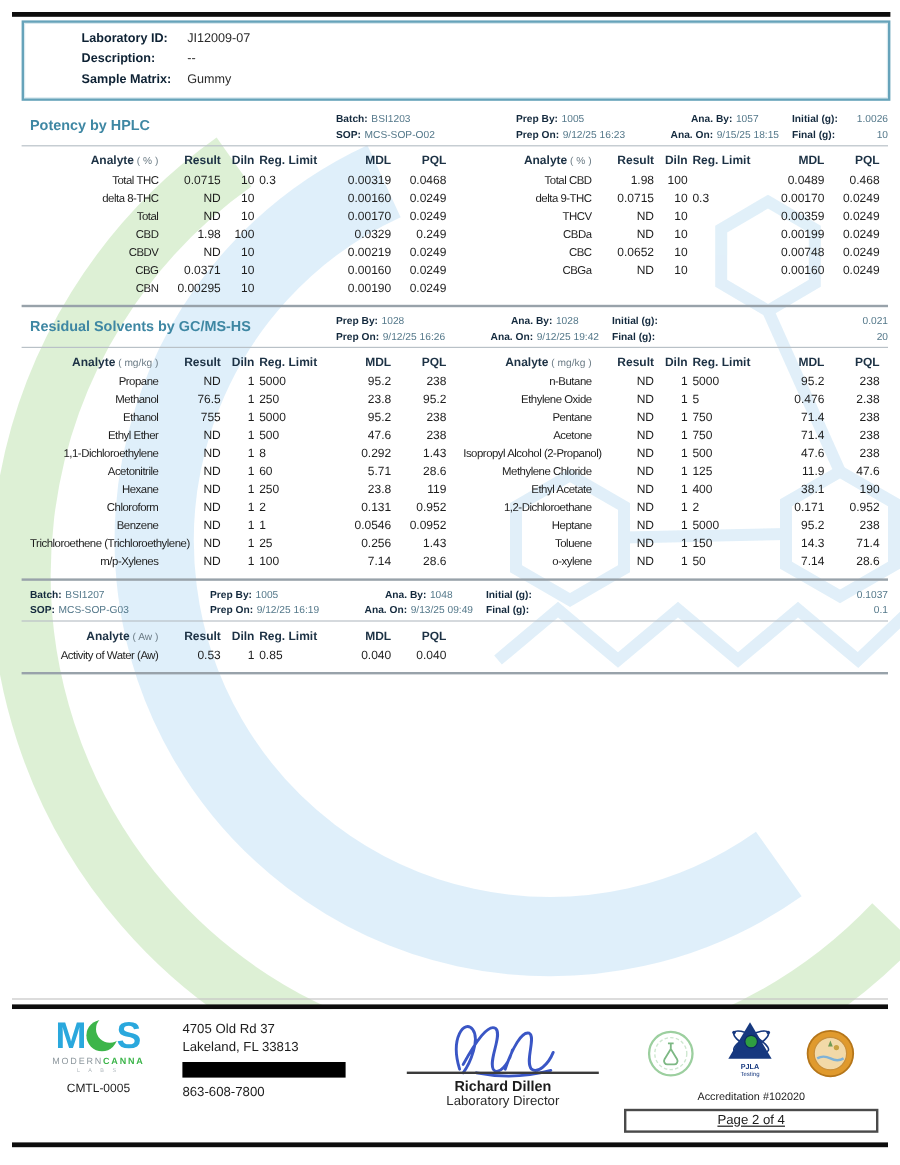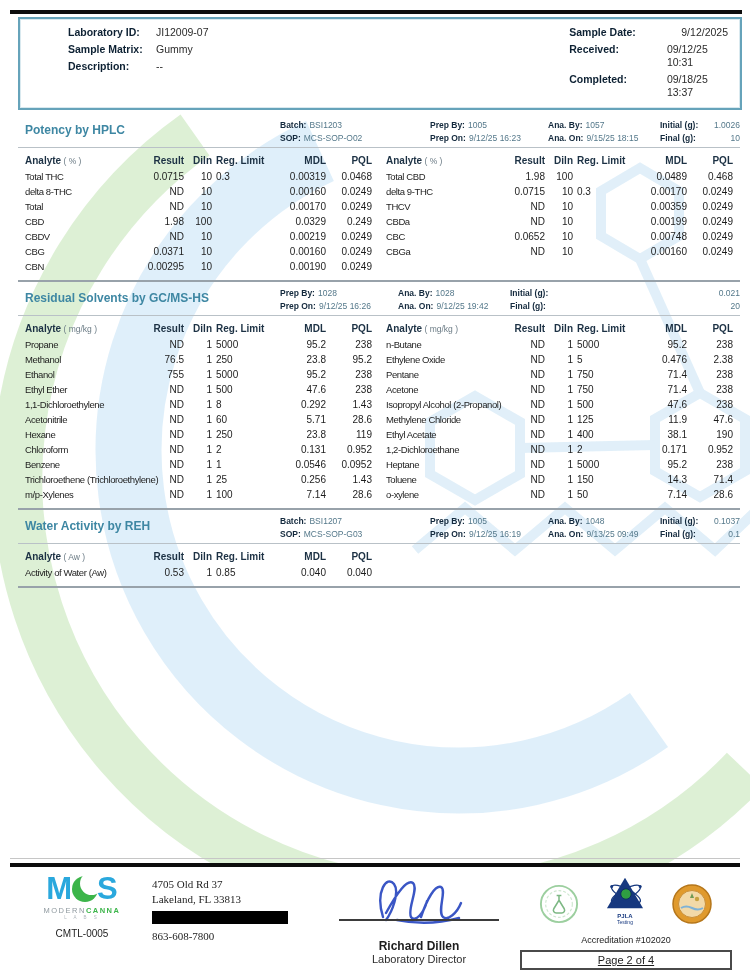--- a/index.html
+++ b/index.html
@@ -19,54 +19,54 @@
   .hcol.right .hrow b{width:112px;}
   .hrow span{color:#2b2b2b;}
   main{margin:4px 10px 0 18px;}
   section{border-bottom:2px solid #98a2aa;}
   .sec-head{display:flex;align-items:flex-start;padding:6px 0 3px 7px;border-bottom:1px solid #b9c1c7;}
   .sec-title{width:255px;font-size:12px;font-weight:bold;color:var(--accent,#3e87a3);padding-top:3px;}
   .meta{flex:1;display:flex;}
   .meta-col{display:flex;flex-direction:column;gap:2px;font-size:8.5px;line-height:11px;}
   .meta-col b{color:#13293d;margin-right:3px;white-space:nowrap;}
   .meta-col span{color:#54788a;white-space:nowrap;}
-  .mc0{width:150px;}.mc1{width:118px;}.mc2{width:112px;}.mc3{flex:1;}
+  .mc0{width:150px;}.mc1{width:118px;}.mc2{width:112px;align-items:center;}.mc3{flex:1;}
   .mc3 .meta-row{display:flex;justify-content:space-between;}
   .sec-body{padding:2px 0 6px;}
   .tables{display:flex;gap:14px;padding:0 7px;}
   .half{flex:1;min-width:0;}
   .tables.single .half{flex:none;width:calc(50% - 7px);}
   .thead,.trow{display:grid;grid-template-columns:minmax(0,1fr) 48px 24px 52px 54px 42px;column-gap:4px;align-items:center;}
   .thead{height:17px;font-size:10px;font-weight:bold;color:#1c3144;margin-top:2px;}
   .trow{height:15px;font-size:10px;}
-  .c0{text-align:left;white-space:nowrap;letter-spacing:-0.4px;font-size:9.5px;}
+  .c0{text-align:right;white-space:nowrap;letter-spacing:-0.4px;font-size:9.5px;}
   .thead .c0{font-size:10px;letter-spacing:0;}
   .c1,.c2,.c4,.c5{text-align:right;white-space:nowrap;}
   .c3{text-align:left;white-space:nowrap;}
   .unit{font-weight:normal;color:#6b7b85;font-size:8.5px;}
   .spacer{height:270px;}
   .f-thin{border-top:1px solid #c6c6c6;margin:0 10px;}
   .f-bar{height:4px;background:#0d0d0d;margin:4px 10px 0;}
   .f-content{display:flex;align-items:flex-start;padding:6px 24px 4px 26px;background:#fff;}
   .f-mcs{width:112px;text-align:center;}
   .mcs-word{display:flex;justify-content:center;align-items:center;height:32px;}
   .mcs-letter{font-size:31px;font-weight:bold;color:#2aa8dd;line-height:30px;position:relative;z-index:1;}
   .cres{position:relative;width:25px;height:30px;display:inline-block;}
   .cres::before{content:"";position:absolute;left:0;top:2px;width:26px;height:26px;border-radius:50%;background:#3cb54a;}
   .cres::after{content:"";position:absolute;left:8px;top:-2px;width:23px;height:23px;border-radius:50%;background:#fff;}
   .mcs-sub{font-size:7.5px;letter-spacing:1.5px;margin-top:1px;white-space:nowrap;}
   .mcs-sub .modern{color:#8e989e;}
   .mcs-sub .canna{color:#3cb54a;font-weight:bold;}
   .mcs-labs{font-size:4.5px;letter-spacing:3px;color:#b0b8bd;}
   .cmtl{font-size:10px;margin-top:8px;}
-  .f-addr{margin-left:14px;font-size:11px;line-height:15px;padding-top:4px;font-family:Liberation Serif, serif;}
+  .f-addr{margin-left:14px;font-size:11px;line-height:15px;padding-top:4px;}
   .redact{width:136px;height:13px;background:#000;margin:4px 0 5px;}
   .f-sig{width:190px;margin-left:36px;display:flex;flex-direction:column;align-items:center;}
   .sig-line{width:160px;border-top:2px solid #3b3b3b;margin-top:-6px;}
-  .sig-name{font-size:12px;font-weight:bold;margin-top:18px;}
+  .sig-name{font-size:12px;font-weight:bold;margin-top:3px;}
   .sig-title{font-size:11px;color:#2b2b2b;}
   .f-right{margin-left:auto;width:200px;display:flex;flex-direction:column;align-items:center;padding-top:2px;}
   .seals{display:flex;align-items:flex-end;gap:24px;}
   .seal-pjla{display:flex;flex-direction:column;align-items:center;}
   .pjla-txt{font-size:6px;font-weight:bold;color:#16387f;line-height:6px;}
   .pjla-sub{font-size:5px;color:#16387f;line-height:6px;}
   .accred{font-size:9px;color:#222;margin-top:10px;}
   .pagebox{margin-top:5px;border:2px solid #4a4a4a;width:184px;text-align:center;font-size:11px;padding:2px 12px;background:#fff;text-decoration:underline;}
 </style>
 </head>
@@ -90,40 +90,26 @@
   <div class="topbar"></div>
 
   <div class="hbox">
     <div class="hgrid">
       <div class="hcol left">
         <div class="hrow">
             <b>Laboratory ID:</b>
             <span>JI12009-07</span>
           </div>
         <div class="hrow">
+            <b>Description:</b>
+            <span>--</span>
+          </div>
+        <div class="hrow">
             <b>Sample Matrix:</b>
             <span>Gummy</span>
-          </div>
-        <div class="hrow">
-            <b>Description:</b>
-            <span>--</span>
-          </div>
-      </div>
-      <div class="hcol right">
-        <div class="hrow">
-            <b>Sample Date:</b>
-            <span>9/12/2025</span>
-          </div>
-        <div class="hrow">
-            <b>Received:</b>
-            <span>09/12/25 10:31</span>
-          </div>
-        <div class="hrow">
-            <b>Completed:</b>
-            <span>09/18/25 13:37</span>
           </div>
       </div>
     </div>
   </div>
 
   <main>
 
     <section>
       <div class="sec-head">
         <div class="sec-title">Potency by HPLC</div>
@@ -511,21 +497,20 @@
                   <span class="c c5">28.6</span>
                 </div>
               </div>
           </div>
         </div>
       </div>
     </section>
 
     <section>
       <div class="sec-head">
-        <div class="sec-title">Water Activity by REH</div>
         <div class="meta">
             <div class="meta-col mc0">
               <div class="meta-row"><b>Batch:</b><span>BSI1207</span></div>
               <div class="meta-row"><b>SOP:</b><span>MCS-SOP-G03</span></div>
             </div>
             <div class="meta-col mc1">
               <div class="meta-row"><b>Prep By:</b><span>1005</span></div>
               <div class="meta-row"><b>Prep On:</b><span>9/12/25  16:19</span></div>
             </div>
             <div class="meta-col mc2">

